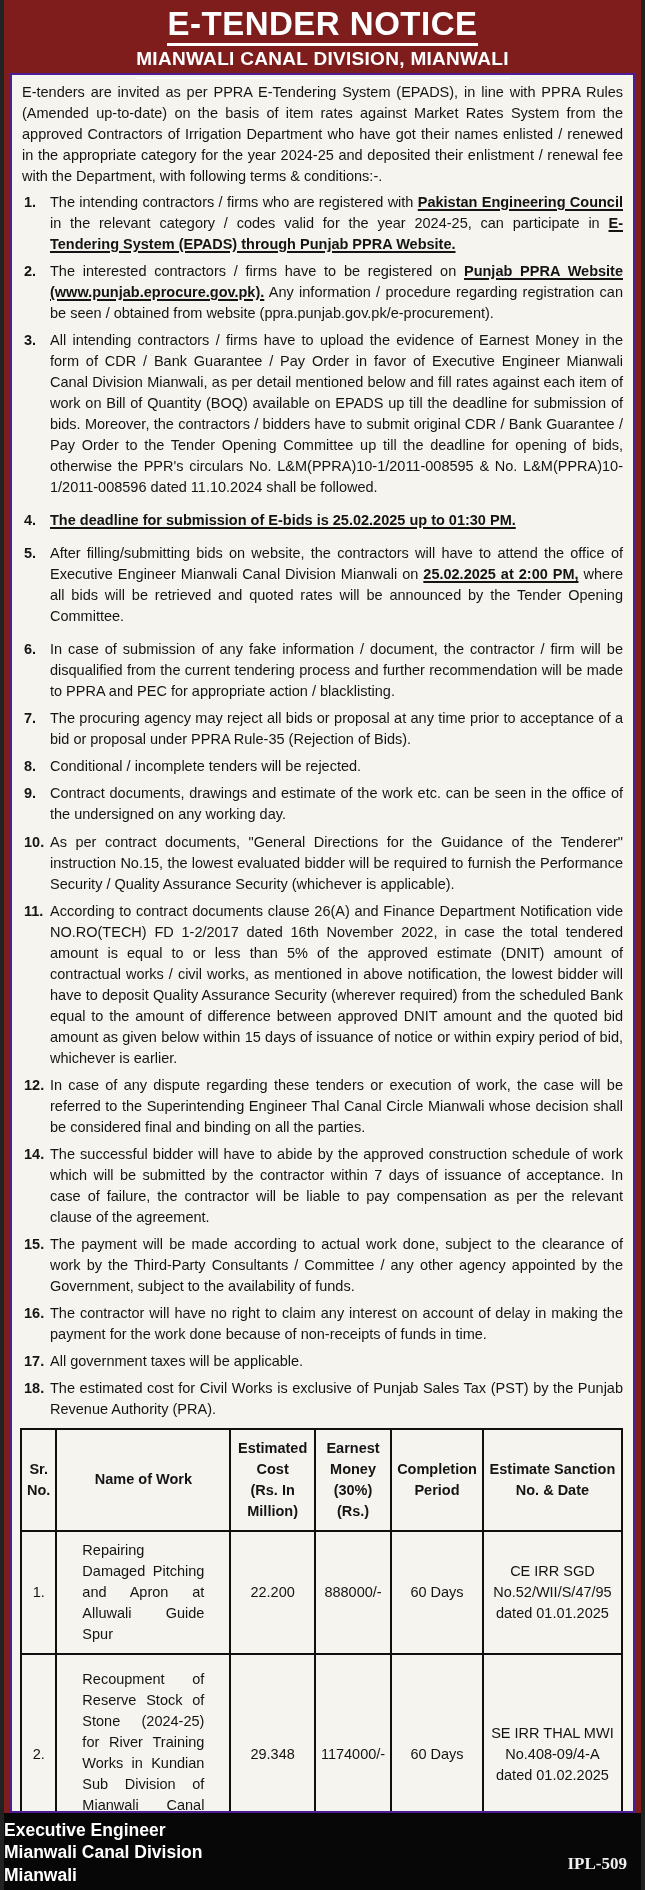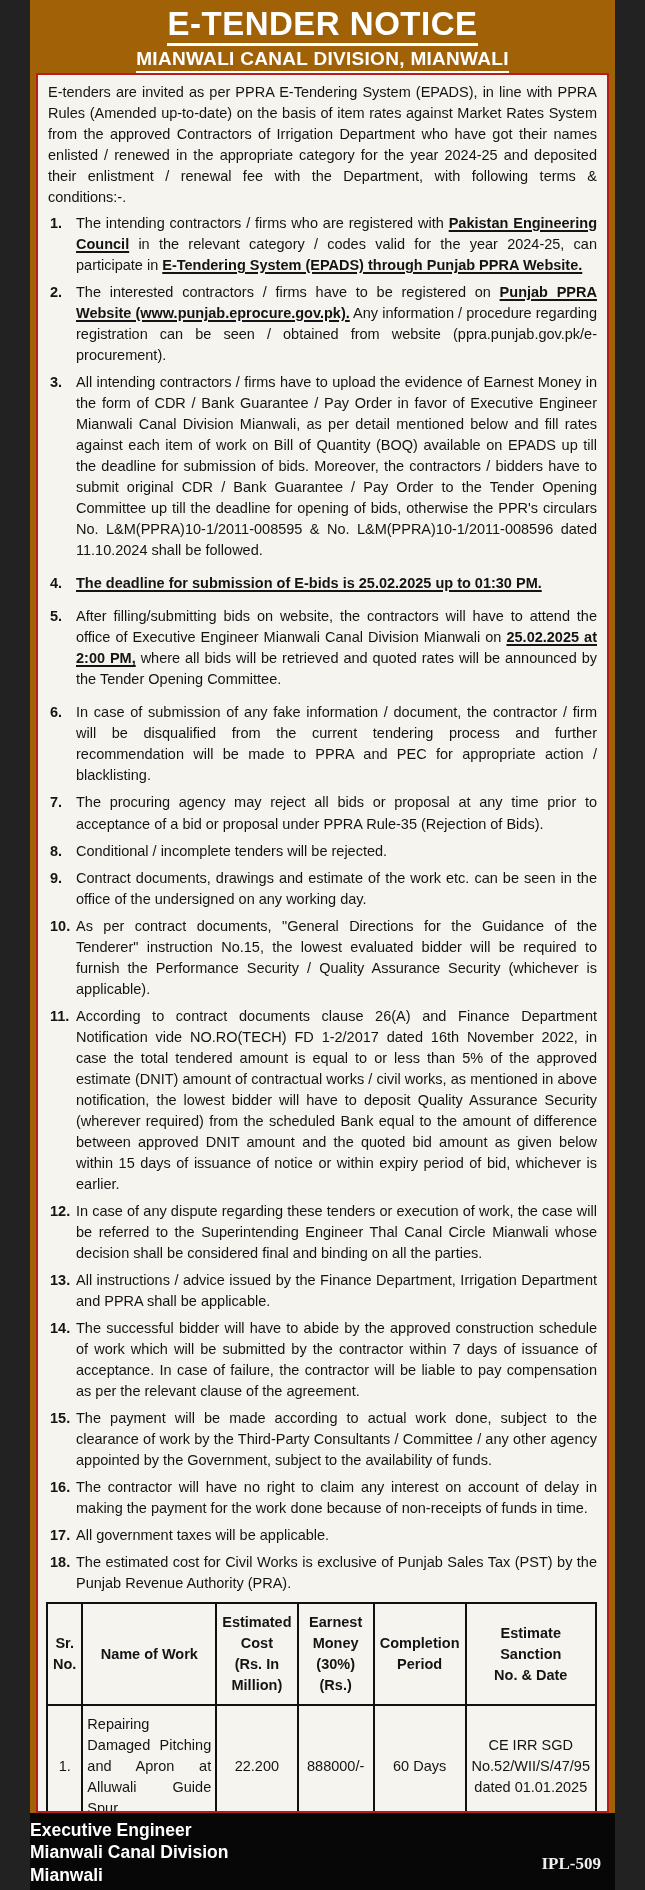--- a/index.html
+++ b/index.html
@@ -1,40 +1,40 @@
 <!DOCTYPE html>
 <html><head>
 <meta charset="utf-8">
 <style>
   html,body{margin:0;padding:0;background:#222;}
   .page{
     position:relative;
-    width:585px;height:1890px;
-    background:#a16207;
+    width:637px;height:1890px;
+    background:#7f1d1d;
     font-family:"Liberation Sans",sans-serif;
     overflow:hidden;
     margin:0 auto;
   }
   
   .masthead{height:73px;text-align:center;color:#fff;padding-top:7px;box-sizing:border-box;}
   .title{
     display:inline-block;
     font-size:33px;font-weight:800;letter-spacing:.5px;
     border-bottom:3px solid #fff;padding-bottom:1px;line-height:1.05;
   }
   .subtitle{
     display:inline-block;
     font-size:19px;font-weight:700;letter-spacing:.3px;
-    border-bottom:2px solid #fff;padding-bottom:1px;margin-top:3px;line-height:1.1;
+    border-bottom:2px solid #fff;padding-bottom:7px;margin-top:3px;line-height:1.1;
   }
   
   .sheet{
     box-sizing:border-box;
     margin:0 6px;height:1740px;
-    background:#f5f4ef;border:2px solid #b91c1c;
+    background:#f5f4ef;border:2px solid #4c1d95;
     padding:7px 10px 6px 8px;
     color:#141414;font-size:14.5px;line-height:1.45;
     overflow:hidden;
   }
   .intro{text-align:justify;margin:0 0 5px 2px;}
   .conds{margin:0;}
   .cond{display:flex;margin-bottom:6px;}
   .cond-num{flex:0 0 30px;font-weight:700;padding-left:4px;box-sizing:border-box;}
   .cond-body{flex:1;text-align:justify;}
   .cond:nth-child(4),.cond:nth-child(5){margin-top:12px;margin-bottom:12px;}
@@ -43,21 +43,21 @@
   .works-table{
     width:100%;border-collapse:collapse;margin-top:8px;
     font-size:14.5px;color:#141414;
   }
   .works-table th,.works-table td{
     border:2px solid #101010;
     padding:6px 5px;vertical-align:middle;text-align:center;
     white-space:pre-line;
   }
   .works-table th{font-weight:700;height:88px;}
-  .works-table td.name-cell{text-align:justify;padding:8px 4px;}
+  .works-table td.name-cell{text-align:justify;padding:8px 25px;}
   .works-table tr.r1 td{height:104px;}
   .works-table tr.r2 td{height:148px;vertical-align:top;padding-top:14px;}
   .works-table tr.r2 td.num-cell,.works-table tr.r1 td.num-cell{vertical-align:middle;}
   .works-table tr.r2 td:not(.name-cell){vertical-align:middle;}
   col.c-sr{width:5.6%;}col.c-name{width:30.6%;}col.c-cost{width:14.2%;}
   col.c-earnest{width:12.2%;}col.c-period{width:13.9%;}col.c-sanction{width:23.5%;}
   
   .footer{
     position:absolute;left:0;right:0;bottom:0;height:77px;
     background:#070707;color:#fff;text-align:left;
@@ -123,24 +123,20 @@
           <span class="cond-num">10.</span>
           <span class="cond-body"><span>As per contract documents, "General Directions for the Guidance of the Tenderer" instruction No.15, the lowest evaluated bidder will be required to furnish the Performance Security / Quality Assurance Security (whichever is applicable).</span></span>
         </div>
         <div class="cond">
           <span class="cond-num">11.</span>
           <span class="cond-body"><span>According to contract documents clause 26(A) and Finance Department Notification vide NO.RO(TECH) FD 1-2/2017 dated 16th November 2022, in case the total tendered amount is equal to or less than 5% of the approved estimate (DNIT) amount of contractual works / civil works, as mentioned in above notification, the lowest bidder will have to deposit Quality Assurance Security (wherever required) from the scheduled Bank equal to the amount of difference between approved DNIT amount and the quoted bid amount as given below within 15 days of issuance of notice or within expiry period of bid, whichever is earlier.</span></span>
         </div>
         <div class="cond">
           <span class="cond-num">12.</span>
           <span class="cond-body"><span>In case of any dispute regarding these tenders or execution of work, the case will be referred to the Superintending Engineer Thal Canal Circle Mianwali whose decision shall be considered final and binding on all the parties.</span></span>
-        </div>
-        <div class="cond">
-          <span class="cond-num">13.</span>
-          <span class="cond-body"><span>All instructions / advice issued by the Finance Department, Irrigation Department and PPRA shall be applicable.</span></span>
         </div>
         <div class="cond">
           <span class="cond-num">14.</span>
           <span class="cond-body"><span>The successful bidder will have to abide by the approved construction schedule of work which will be submitted by the contractor within 7 days of issuance of acceptance. In case of failure, the contractor will be liable to pay compensation as per the relevant clause of the agreement.</span></span>
         </div>
         <div class="cond">
           <span class="cond-num">15.</span>
           <span class="cond-body"><span>The payment will be made according to actual work done, subject to the clearance of work by the Third-Party Consultants / Committee / any other agency appointed by the Government, subject to the availability of funds.</span></span>
         </div>
         <div class="cond">

